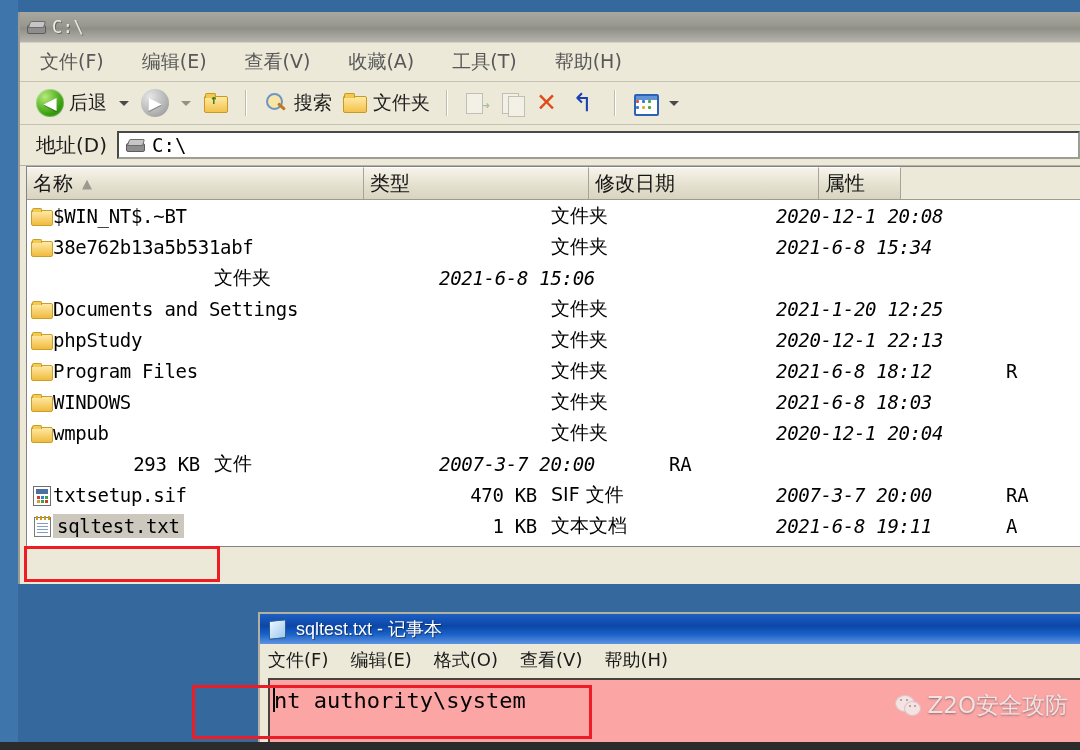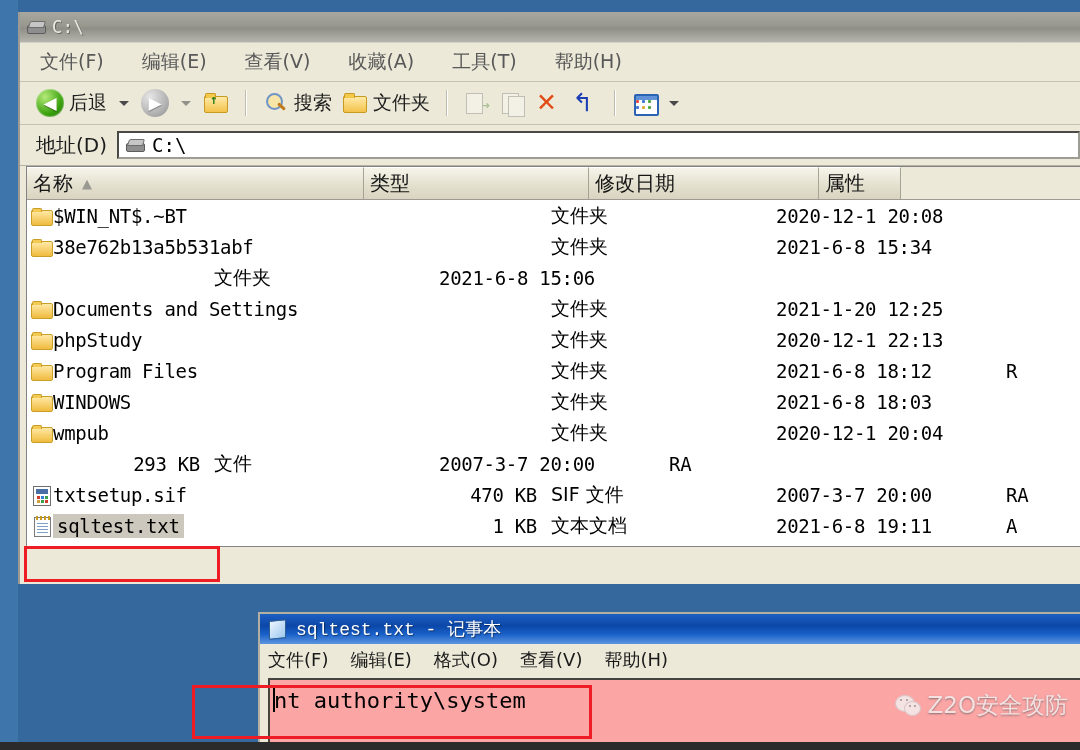--- a/index.html
+++ b/index.html
@@ -82,40 +82,40 @@
     border-right:1px solid #a7a497;border-top:1px solid #fff;
     display:flex;align-items:center;font-size:20px;color:#141414;
     font-family:"DejaVu Sans","Liberation Sans",sans-serif;box-sizing:border-box;padding:0 6px;
   }
   #hdr .h.right{justify-content:flex-end;}
   .sortarrow{margin-left:9px;color:#9a9a92;font-size:13px;}
   .row{display:flex;height:31px;align-items:center;font-size:19px;color:#000;}
   .c-name{width:337px;display:flex;align-items:center;padding-left:4px;box-sizing:border-box;}
   .c-size{width:181px;text-align:right;padding-right:8px;box-sizing:border-box;}
   .c-type{width:225px;padding-left:6px;box-sizing:border-box;font-family:"DejaVu Sans","Liberation Sans",sans-serif;}
-  .c-date{width:230px;padding-left:6px;box-sizing:border-box;}
+  .c-date{width:230px;padding-left:6px;box-sizing:border-box;font-style:italic;}
   .c-attr{width:80px;padding-left:6px;box-sizing:border-box;}
   .fname{font-family:"DejaVu Sans Mono","Liberation Mono",monospace;letter-spacing:-.3px;}
   .fname.sel{background:#cdc8bd;padding:1px 4px;}
   .ficon{width:22px;height:19px;position:relative;flex:0 0 auto;}
   .ficon .fold{position:absolute;left:0;top:4px;width:20px;height:14px;background:linear-gradient(180deg,#ffe9a6,#f0bb3e);border:1px solid #c99f28;border-radius:1px 2px 2px 2px;}
   .ficon .fold:before{content:"";position:absolute;left:0;top:-3px;width:8px;height:3px;background:#f3ca54;border:1px solid #c99f28;border-bottom:none;border-radius:2px 2px 0 0;}
   .ficon .doc{position:absolute;left:2px;top:1px;width:16px;height:18px;background:#fff;border:1px solid #6f6f6f;}
   .ficon .doc .bar{position:absolute;left:2px;top:2px;right:2px;height:5px;background:#4a6fa5;}
   .ficon .doc i{position:absolute;width:2.5px;height:2.5px;}
   .ficon .note{position:absolute;left:3px;top:1px;width:15px;height:18px;background:#fdfdfd;border:1px solid #7a7a7a;}
   .ficon .note .sp{position:absolute;left:1px;top:-2px;width:13px;height:3px;}
   .ficon .note .sp i{position:absolute;top:0;width:1.5px;height:4px;background:#c79a20;}
   .ficon .note .ln{position:absolute;left:2px;right:2px;height:1px;background:#7f9fc7;}
   
   .redbox{position:absolute;border:3px solid #ee1c24;box-sizing:border-box;pointer-events:none;}
   
   #notepad{position:absolute;left:258px;top:612px;width:822px;height:138px;background:#ece9d8;border:2px solid #b4b0a1;border-bottom:none;border-right:none;box-sizing:border-box;}
   #npTitle{height:30px;background:linear-gradient(180deg,#1d5fc2 0%,#0b47a8 40%,#1a61c9 68%,#5e95e0 100%);display:flex;align-items:center;padding-left:8px;}
-  #npTitle .t{color:#fff;font-size:18px;margin-left:9px;font-family:Liberation Mono, monospace;text-shadow:1px 1px 1px rgba(0,0,0,.45);white-space:nowrap;}
+  #npTitle .t{color:#fff;font-size:18px;margin-left:9px;font-family:Liberation Sans, sans-serif;text-shadow:1px 1px 1px rgba(0,0,0,.45);white-space:nowrap;}
   .npico{width:19px;height:20px;position:relative;}
   .npico .pad{position:absolute;left:1px;top:1px;width:15px;height:17px;background:linear-gradient(135deg,#eef6ff,#9cc8ee);border:1px solid #2f5f92;transform:skewY(-5deg);}
   #npMenu{height:32px;display:flex;align-items:center;padding-left:8px;background:#ece9d8;}
   #npMenu .mi{font-size:18px;color:#1a1a1a;margin-right:22px;font-family:"DejaVu Sans","Liberation Sans",sans-serif;white-space:nowrap;}
   #npBody{position:absolute;left:8px;right:0;top:64px;bottom:0;background:#fca5a5;border:2px inset #9a978c;border-right:none;border-bottom:none;box-sizing:border-box;}
   #npText{font-size:22px;padding:8px 0 0 4px;color:#000;font-family:"DejaVu Sans Mono","Liberation Mono",monospace;letter-spacing:0px;white-space:pre;}
   #npCaret{position:absolute;left:3px;top:6px;width:2px;height:26px;background:#000;}
   
   #wm{position:absolute;right:12px;top:690px;display:flex;align-items:center;gap:7px;opacity:.78;}
   #wmTxt{font-size:23px;color:#f2f2f2;text-shadow:0 1px 2px rgba(90,90,90,.9);font-family:"DejaVu Sans","Liberation Sans",sans-serif;}

